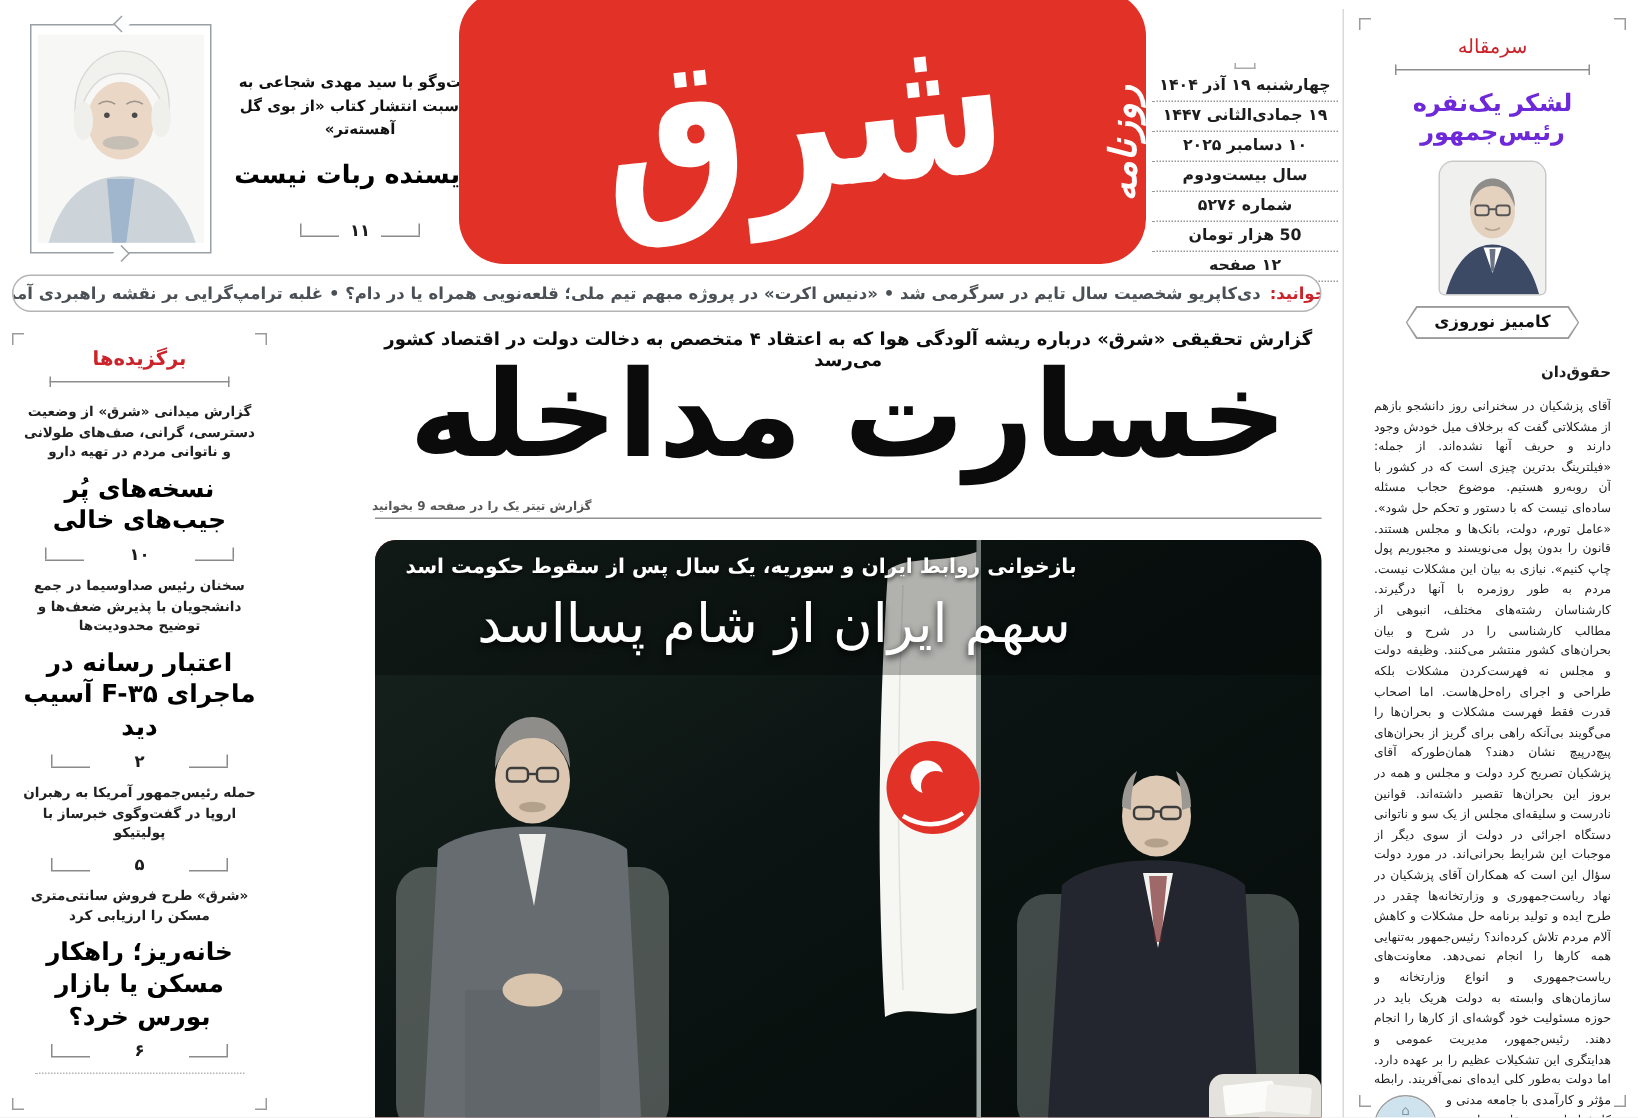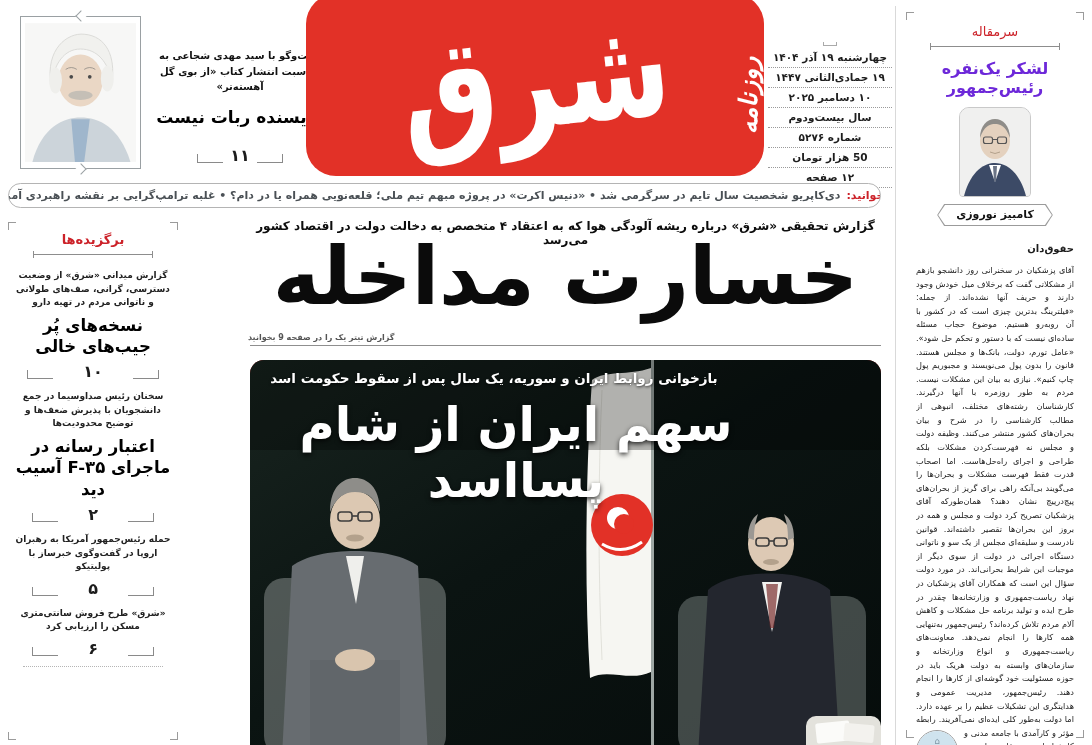--- a/index.html
+++ b/index.html
@@ -17,21 +17,21 @@
   .corners i.c4 { bottom:0; left:0;  border-bottom:1px solid #9b9b9b; border-left:1px solid #9b9b9b; }
   .hrule { position:relative; height:8px; margin:3px auto 0; }
   .hrule::before { content:""; position:absolute; left:0; right:0; top:4px; border-top:1px solid #8d8d8d; }
   .hrule::after  { content:""; position:absolute; left:0; top:1px; width:1px; height:7px; background:#8d8d8d; box-shadow:0 0 0 0 #8d8d8d; }
   .hrule i { position:absolute; right:0; top:1px; width:1px; height:7px; background:#8d8d8d; }
   .pmark { display:flex; align-items:flex-end; justify-content:center; }
   .pmark .tick { width:26px; height:8px; border-bottom:1px solid #8a8a8a; position:relative; }
   .pmark .tick::before { content:""; position:absolute; bottom:0; width:1px; height:8px; background:#8a8a8a; }
   .pmark .tick.l::before { right:0; }
   .pmark .tick.r::before { left:0; }
-  .pmark b { font-size:16px; margin:0 7px; line-height:1; transform:translateY(1px); }
+  .pmark b { font-size:11px; margin:0 7px; line-height:1; transform:translateY(1px); }
   
   .photoframe { position:absolute; left:20px; top:16px; width:121px; height:153px;
     border:1px solid #9aa0a3; background:#fff; padding:4px; }
   .photoframe .notch { position:absolute; left:50%; width:8px; height:8px; background:#fff; transform:translateX(-50%) rotate(45deg); }
   .photoframe .notch.t { top:-5px; border-bottom:1px solid #9aa0a3; border-left:1px solid #9aa0a3; }
   .photoframe .notch.b { bottom:-5px; border-top:1px solid #9aa0a3; border-right:1px solid #9aa0a3; }
   .photoframe svg { width:100%; height:100%; display:block; }
   .feature-text { position:absolute; left:142px; top:48px; width:196px; text-align:center; }
   .feature-kicker { font-size:10px; font-weight:bold; line-height:1.55; color:#111; }
   .feature-title { font-size:17px; font-weight:bold; margin-top:12px; color:#000; }
@@ -64,21 +64,21 @@
     font-size:80px; font-weight:bold; color:#0b0b0b; letter-spacing:-3px; line-height:1.22; }
   .lead-note { position:absolute; left:248px; top:333px; font-size:8px; color:#555; font-weight:bold; }
   .lead-line { position:absolute; left:250px; top:345px; width:631px; border-top:1px solid #8f8f8f; }
   
   .photo { position:absolute; left:250px; top:360px; width:631px; height:396px;
     border-radius:14px 14px 0 0; overflow:hidden; background:#b91c1c; }
   .photo svg.scene { position:absolute; inset:0; width:100%; height:100%; }
   .po-text { position:absolute; left:4px; top:10px; width:480px; text-align:center; color:#fff; }
   .po-k1 { font-size:13.5px; font-weight:bold; text-shadow:0 1px 3px rgba(0,0,0,.75); }
   .po-k2 { font-size:13.5px; font-weight:bold; margin-top:5px; text-shadow:0 1px 3px rgba(0,0,0,.75); }
-  .po-title { font-size:48px; font-weight:bold; margin-top:10px; letter-spacing:-1px; text-shadow:0 2px 5px rgba(0,0,0,.8);margin-left:44px; }
+  .po-title { font-size:36px; font-weight:normal; margin-top:10px; letter-spacing:-1px; text-shadow:0 2px 5px rgba(0,0,0,.8);margin-left:44px; }
   
   .sidebar { position:absolute; left:8px; top:222px; width:170px; height:518px; padding:10px 6px 4px; text-align:center; }
   .sb-heading { color:#cc2229; font-weight:bold; font-size:13px; letter-spacing:1px; }
   .sb-heading-rule { width:120px; }
   .sb-item { margin-top:11px; }
   .sb-kicker { font-size:9px; font-weight:bold; line-height:1.5; color:#222; }
   .sb-title { font-size:16.5px; font-weight:bold; line-height:1.3; color:#000; margin-top:5px; }
   .sb-item .pmark { margin-top:6px;gap:23px; }
   .sb-dots { border-top:1px dotted #b5b5b5; width:140px; margin:10px auto 0; }
   
@@ -263,20 +263,21 @@
       <div class="sb-kicker">حمله رئیس‌جمهور آمریکا به رهبران اروپا در گفت‌وگوی خبرساز با پولیتیکو</div>
       <div class="pmark">
           <i class="tick l"></i>
           <b>۵</b>
           <i class="tick r"></i>
         </div>
     </div>
 
     <div class="sb-item">
       <div class="sb-kicker">«شرق» طرح فروش سانتی‌متری مسکن را ارزیابی کرد</div>
+      <div class="sb-title">خانه‌ریز؛ راهکار مسکن یا بازار بورس خرد؟</div>
       <div class="pmark">
           <i class="tick l"></i>
           <b>۶</b>
           <i class="tick r"></i>
         </div>
     </div>
 
     <div class="sb-dots"></div>
 
     <div class="negah">

